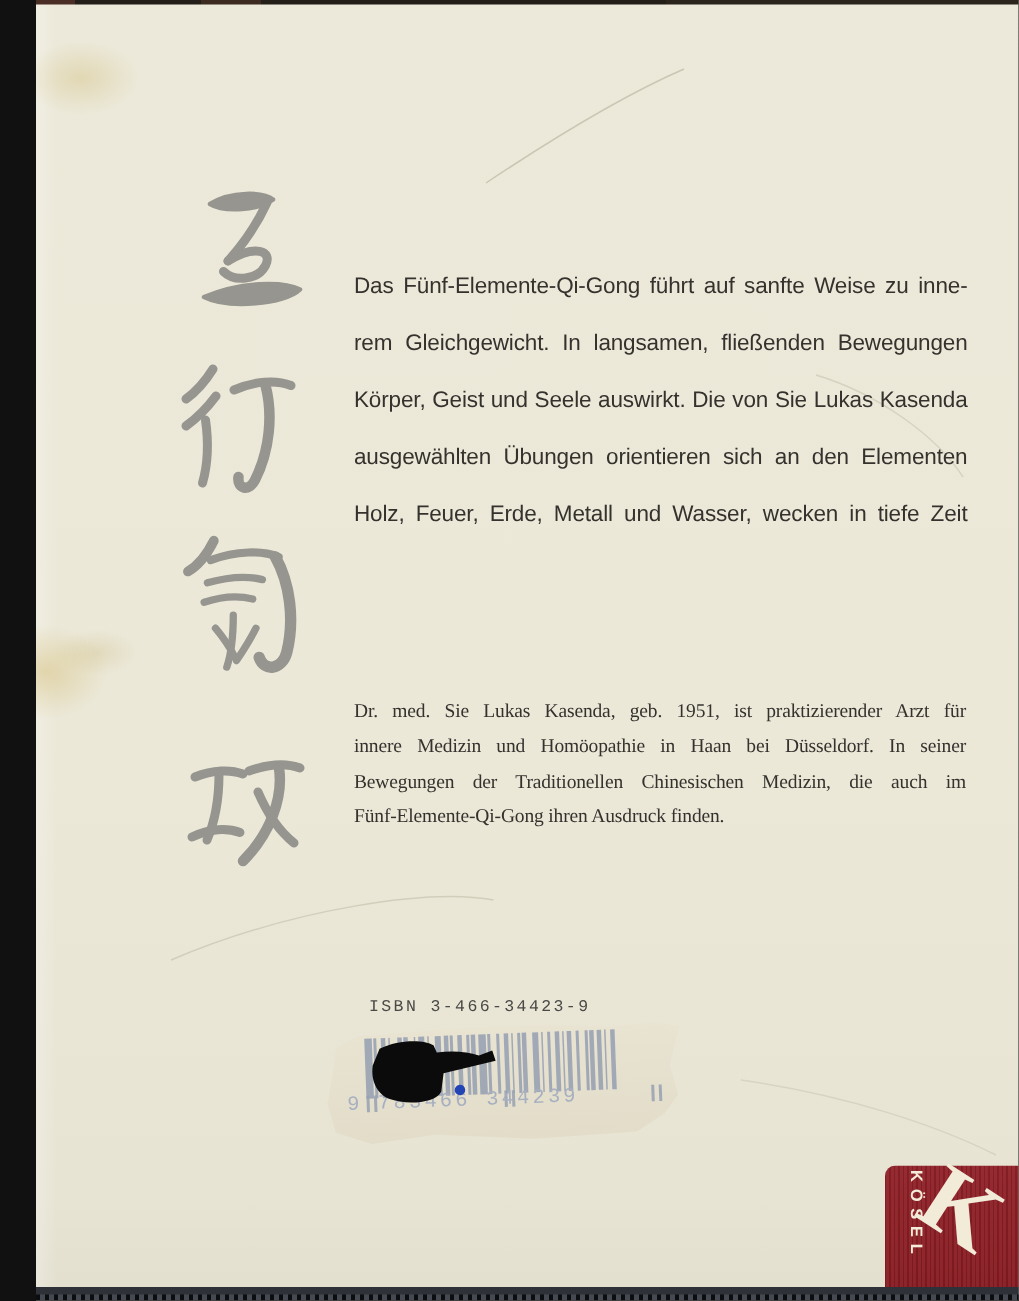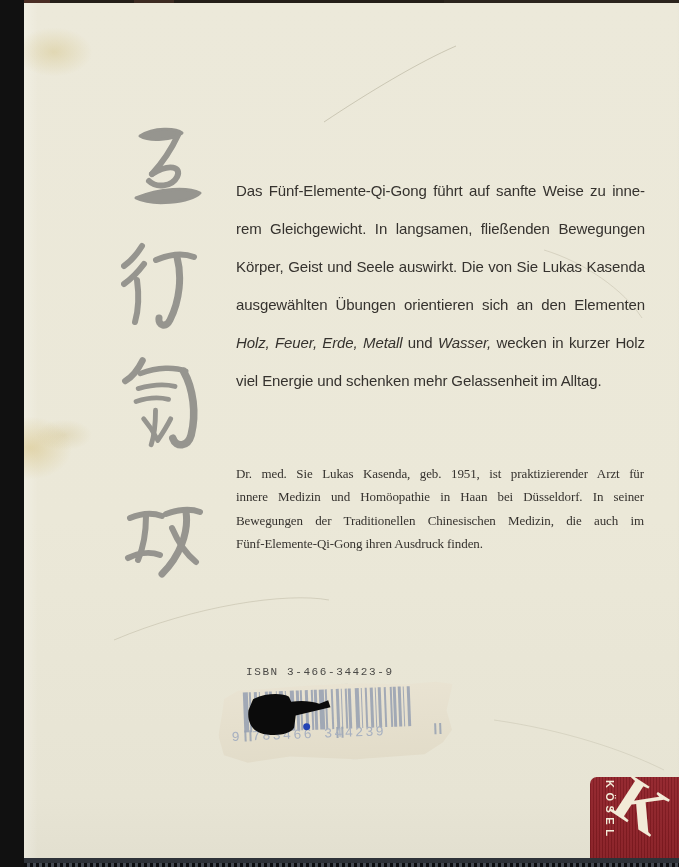--- a/index.html
+++ b/index.html
@@ -28,21 +28,21 @@
   .scratches{position:absolute;left:0;top:0;z-index:1;pointer-events:none;}
 
   
   .calligraphy{position:absolute;left:82px;top:112px;z-index:2;}
 
   
   .blurb{position:absolute;left:212px;top:172px;width:409px;z-index:2;
     color:#35322e;font-size:15px;line-height:38px;letter-spacing:-.1px;}
   .jline{text-align:justify;text-align-last:justify;}
   .bline,.bio-line{white-space:normal;}
-  .it{font-style:italic;}
+  .it{}
 
   
   .bio{position:absolute;left:212px;top:462px;width:408px;z-index:2;
     color:#35322e;font-size:13px;line-height:23.3px;letter-spacing:-.1px;font-family:Liberation Serif, serif;}
 
   
   .isbn{position:absolute;left:222px;top:666px;z-index:2;
     font-family:"Liberation Mono",monospace;font-size:11px;letter-spacing:1.6px;color:#4a4946;text-align:center;}
 
   
@@ -113,22 +113,21 @@
       <path d="M70 22 C73 42 64 66 46 84" stroke-width="7"></path>
       <path d="M56 38 C62 52 70 64 80 72" stroke-width="6"></path>
     </g>
   </svg>
 
   <div class="blurb">
     <div class="bline jline"><span>Das Fünf-Elemente-Qi-Gong führt auf sanfte Weise zu inne-</span></div>
     <div class="bline jline"><span>rem Gleichgewicht. In langsamen, fließenden Bewegungen</span></div>
     <div class="bline jline"><span>Körper, Geist und Seele auswirkt. Die von Sie Lukas Kasenda</span></div>
     <div class="bline jline"><span>ausgewählten Übungen orientieren sich an den Elementen</span></div>
-    <div class="bline jline"><span class="it">Holz, Feuer, Erde, Metall</span><span> und </span><span class="it">Wasser,</span><span> wecken in kurzer Holz</span></div>
-    <div class="bline"><span>viel Energie und schenken mehr Gelassenheit im Alltag.</span></div>
+    <div class="bline jline"><span class="it">Holz, Feuer, Erde, Metall</span><span> und </span><span class="it">Wasser,</span><span> wecken in tiefe Zeit</span></div>
   </div>
 
   <div class="bio">
     <div class="bio-line jline">Dr. med. Sie Lukas Kasenda, geb. 1951, ist praktizierender Arzt für</div>
     <div class="bio-line jline">innere Medizin und Homöopathie in Haan bei Düsseldorf. In seiner</div>
     <div class="bio-line jline">Bewegungen der Traditionellen Chinesischen Medizin, die auch im</div>
     <div class="bio-line">Fünf-Elemente-Qi-Gong ihren Ausdruck finden.</div>
   </div>
 
   <div class="isbn">ISBN 3-466-34423-9</div>

